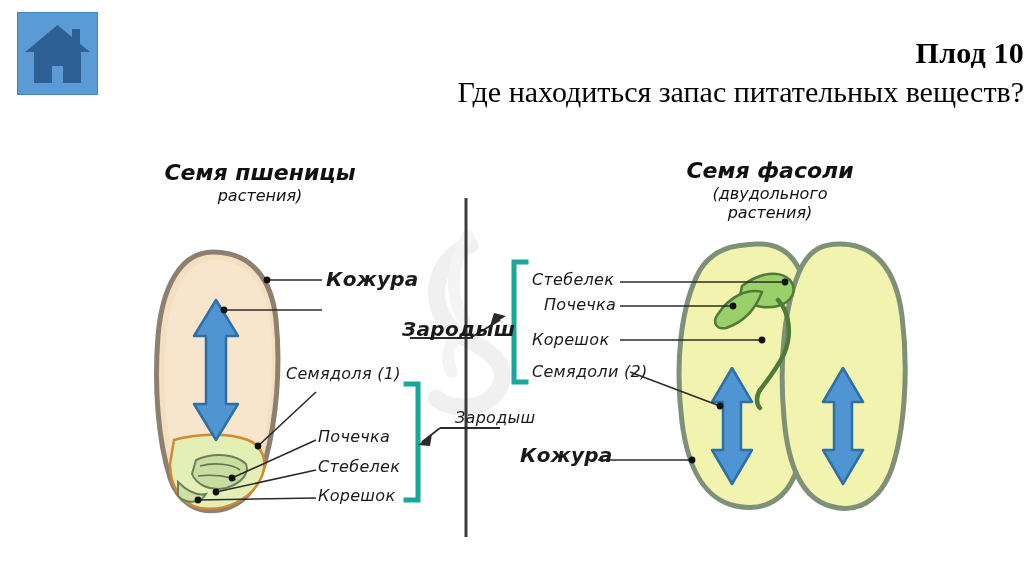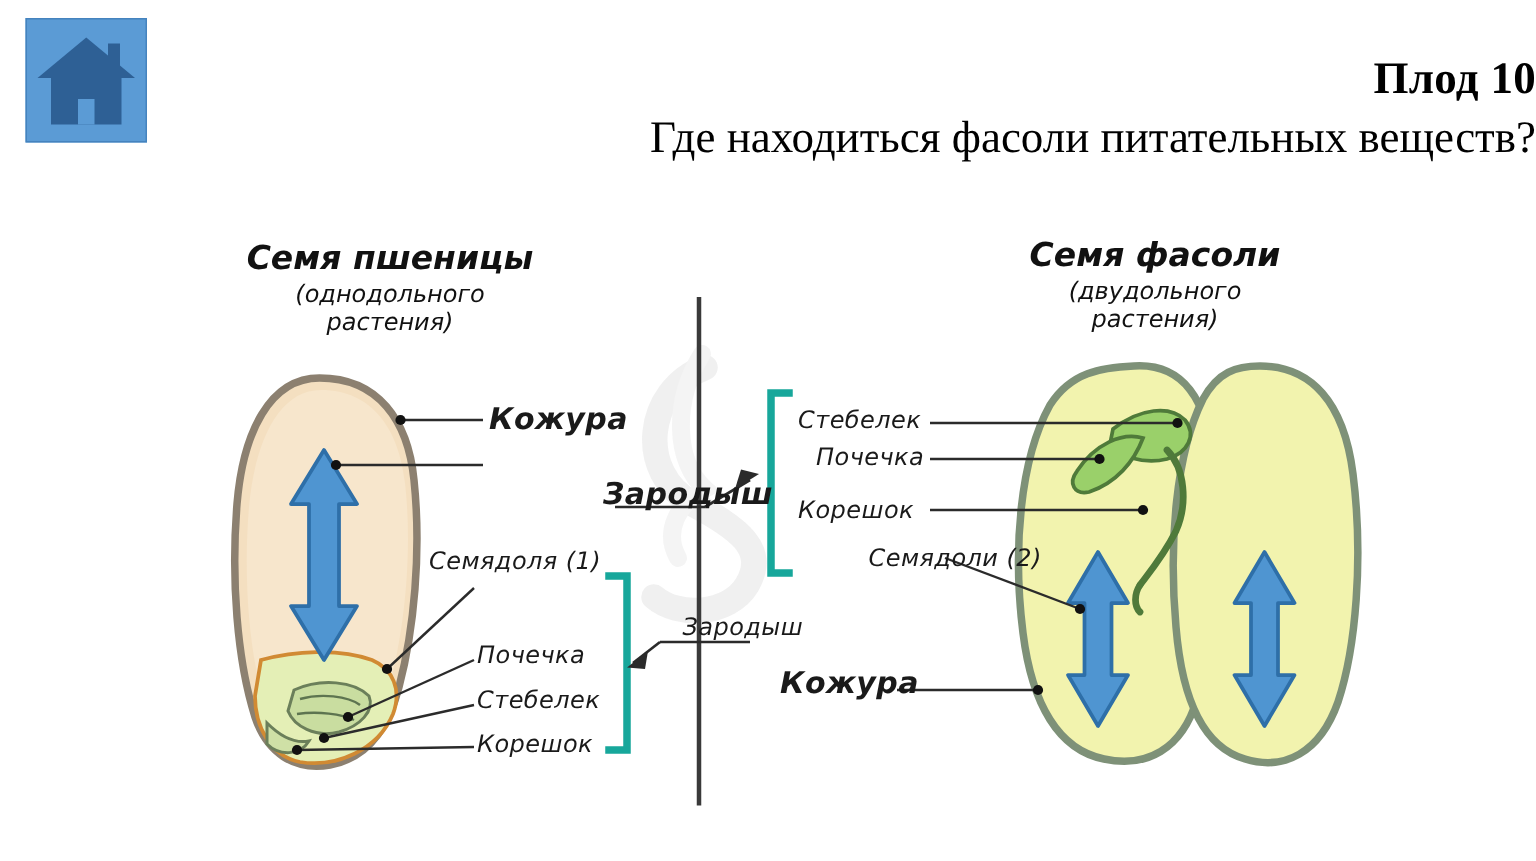--- a/index.html
+++ b/index.html
@@ -113,21 +113,21 @@
   <svg width="79" height="81" viewBox="0 0 79 81">
     <polygon points="39.5,12 72,39 7,39" fill="#2E6095"></polygon>
     <rect x="54" y="16" width="8" height="17" fill="#2E6095"></rect>
     <rect x="16" y="39" width="47" height="31" fill="#2E6095"></rect>
     <rect x="34" y="53" width="11" height="17" fill="#5B9BD5"></rect>
   </svg>
 </div>
 
 <div id="title-block">
   <div id="page-title">Плод 10</div>
-  <div id="subtitle">Где находиться фасоли питательных веществ?</div>
+  <div id="subtitle">Где находиться запас питательных веществ?</div>
 </div>
 
 <div id="diagram">
 
   <svg class="layer" viewBox="0 0 1024 420">
 
     <g opacity="0.55">
       <path d="M470 105 C 430 120, 424 175, 462 196 C 492 212, 512 226, 498 250
                C 486 270, 452 272, 436 258" fill="none" stroke="#e4e4e4" stroke-width="17" stroke-linecap="round"></path>
       <path d="M468 96 C 448 128, 450 168, 470 186 C 452 196, 442 214, 452 232" fill="none" stroke="#ececec" stroke-width="12" stroke-linecap="round"></path>
@@ -248,38 +248,37 @@
 
     <g stroke="#2b2b2b" stroke-width="1.8" fill="none">
       <line x1="410" y1="198" x2="470" y2="198"></line>
       <line x1="470" y1="198" x2="500" y2="180"></line>
       <polygon points="506,176 490,186 494,173" fill="#2b2b2b" stroke="none"></polygon>
     </g>
   </svg>
 
   <div class="seed-heading" style="left:150px; top:20px; width:220px;">
     <span class="main">Семя пшеницы</span>
-    <span class="sub">(однодольного</span>
     <span class="sub">растения)</span>
   </div>
 
   <div class="seed-heading" style="left:660px; top:18px; width:220px;">
     <span class="main">Семя фасоли</span>
     <span class="sub">(двудольного</span>
     <span class="sub">растения)</span>
   </div>
 
   <div class="hand big" style="left:326px; top:127px;">Кожура</div>
   <div class="hand" style="left:286px; top:224px;">Семядоля (1)</div>
   <div class="hand" style="left:318px; top:287px;">Почечка</div>
   <div class="hand" style="left:318px; top:317px;">Стебелек</div>
   <div class="hand" style="left:318px; top:346px;">Корешок</div>
 
   <div class="hand" style="left:532px; top:130px;">Стебелек</div>
   <div class="hand" style="left:544px; top:155px;">Почечка</div>
   <div class="hand" style="left:532px; top:190px;">Корешок</div>
-  <div class="hand" style="left:532px; top:222px;margin-left:47px;">Семядоли (2)</div>
+  <div class="hand" style="left:532px; top:222px;">Семядоли (2)</div>
   <div class="hand big" style="left:520px; top:303px;">Кожура</div>
 
   <div class="hand big" style="left:402px; top:177px;">Зародыш</div>
   <div class="hand" style="left:455px; top:268px;">Зародыш</div>
 
 </div>
 
 </body></html>

